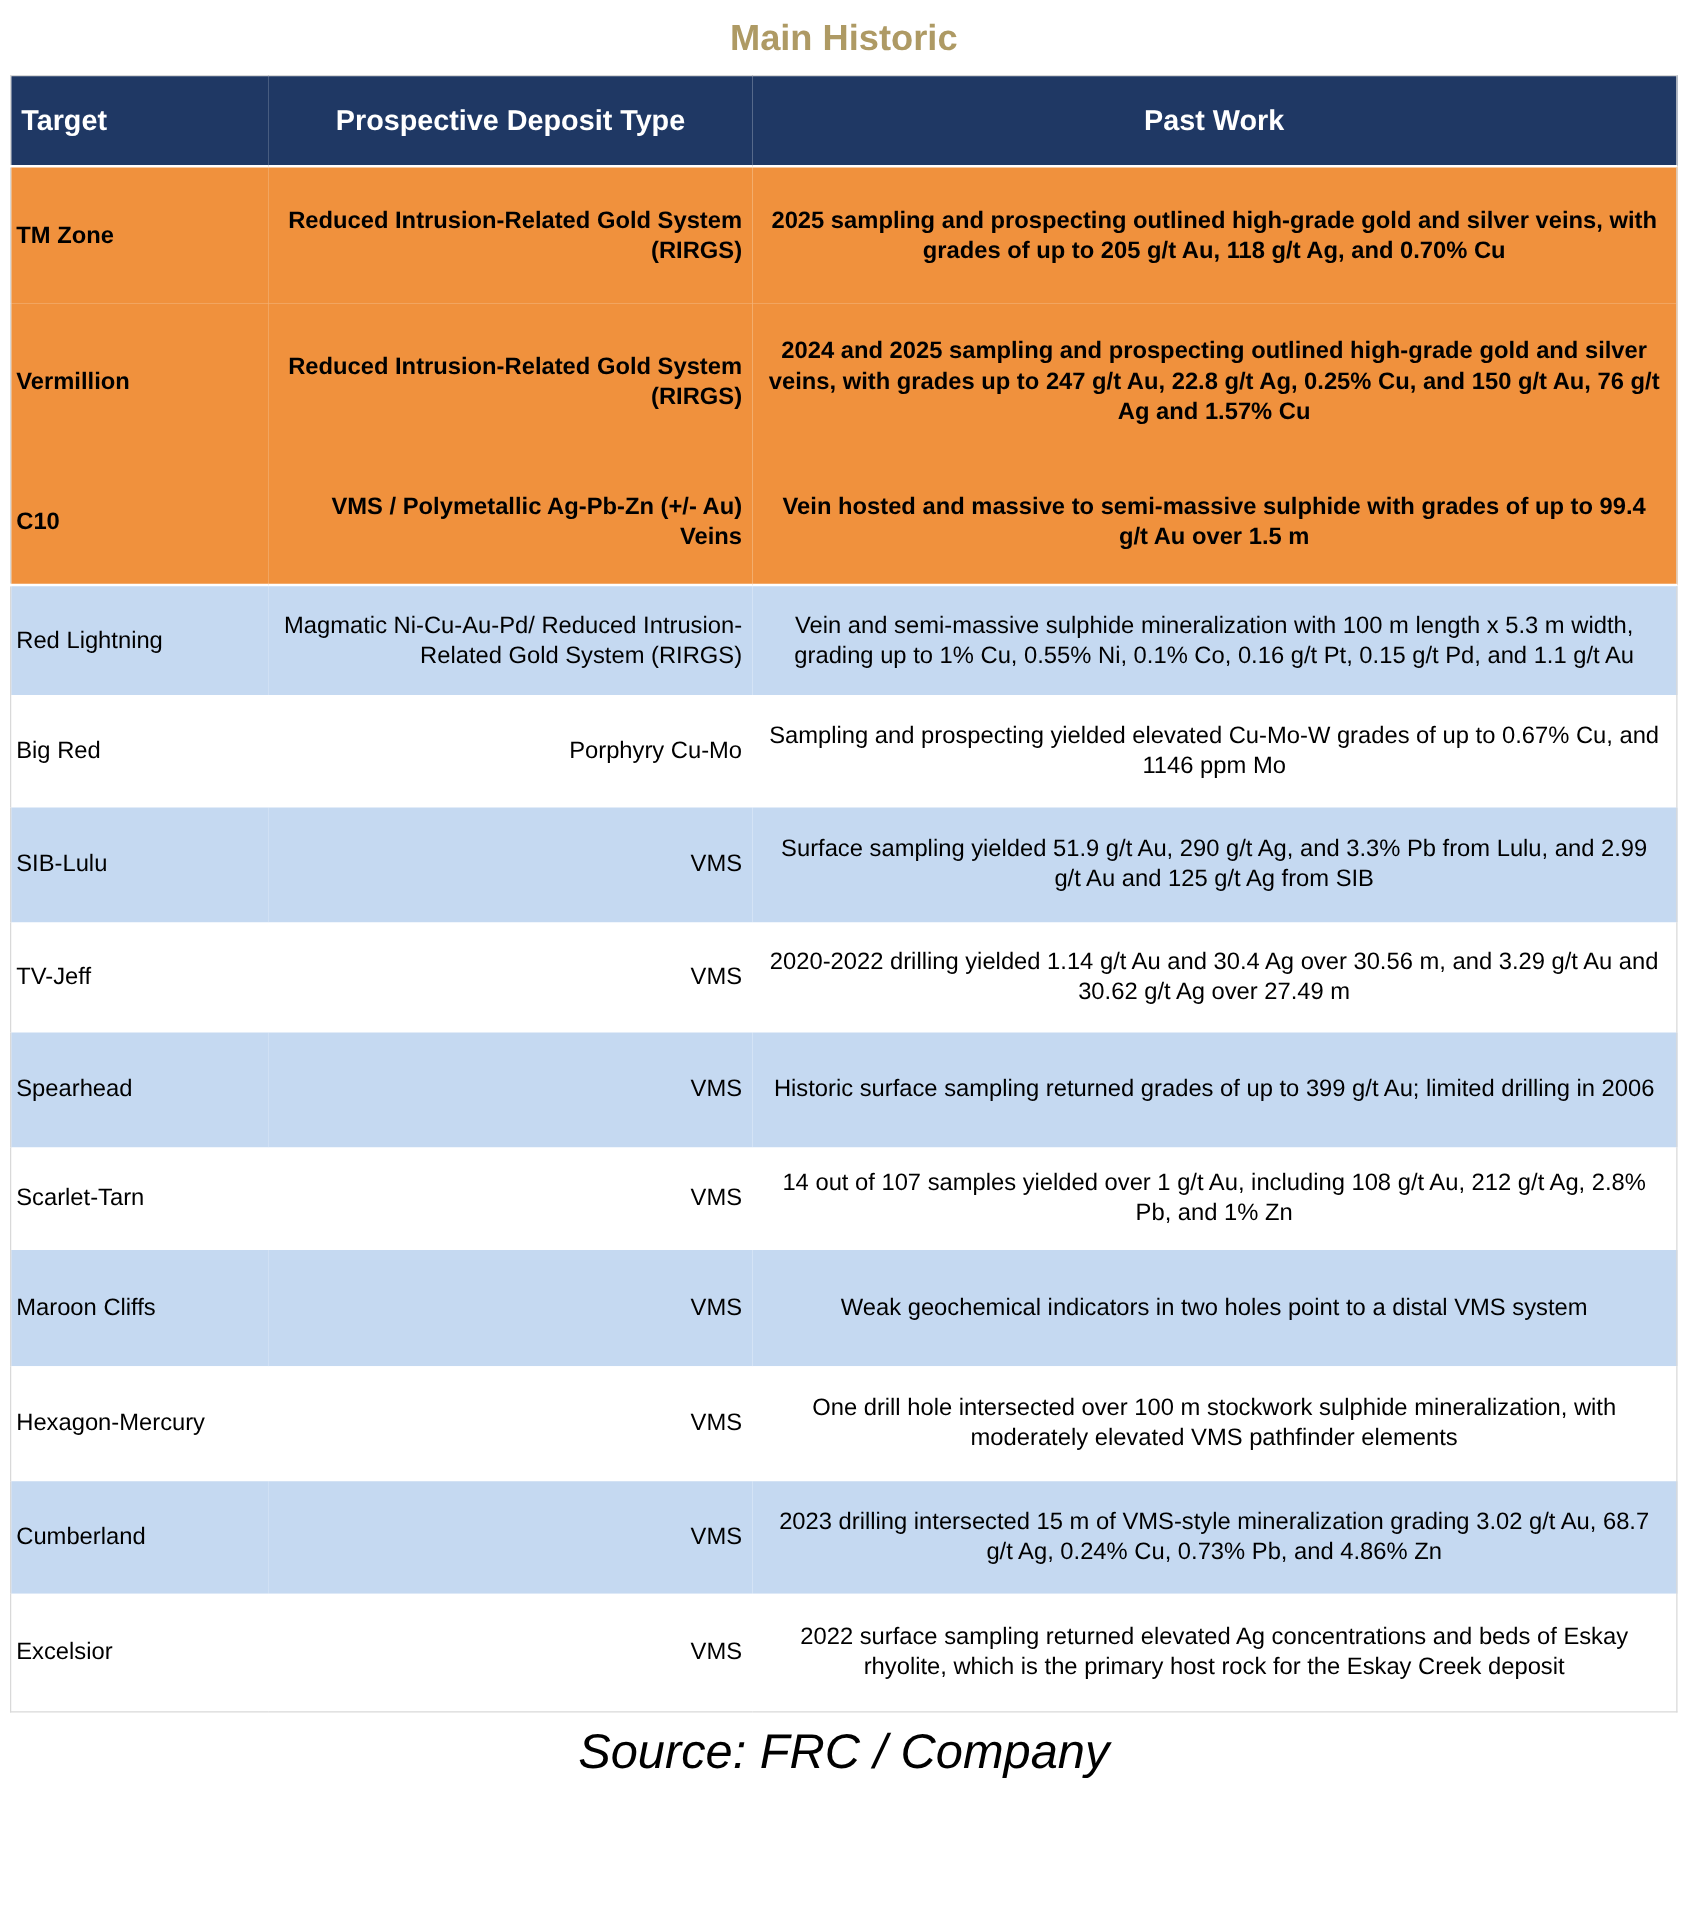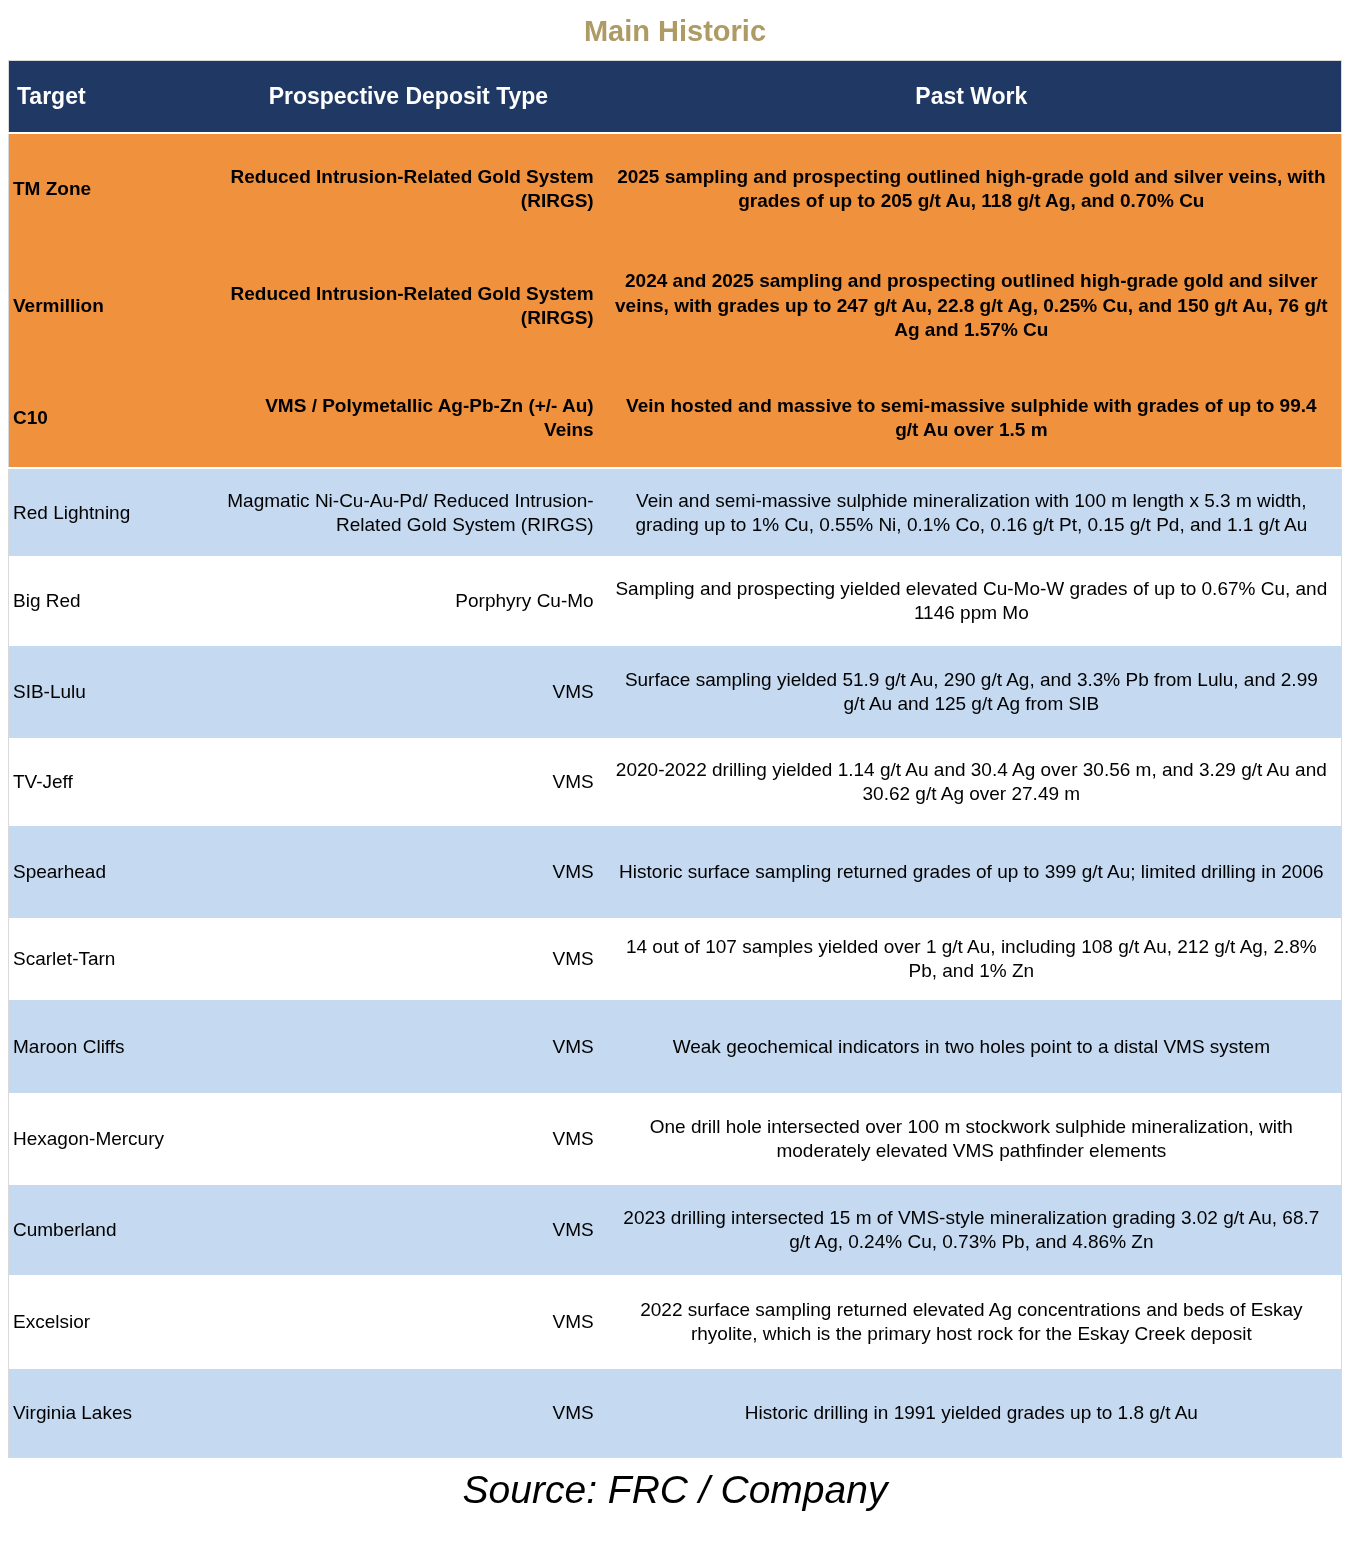--- a/index.html
+++ b/index.html
@@ -150,23 +150,18 @@
         <tr class="row-blue" style="height: 90px;">
     <td class="cell target">Cumberland</td>
     <td class="cell deposit">VMS</td>
     <td class="cell pastwork">2023 drilling intersected 15 m of VMS-style mineralization grading 3.02 g/t Au, 68.7 g/t Ag, 0.24% Cu, 0.73% Pb, and 4.86% Zn</td>
   </tr>
         <tr class="row-white" style="height: 94px;">
     <td class="cell target">Excelsior</td>
     <td class="cell deposit">VMS</td>
     <td class="cell pastwork">2022 surface sampling returned elevated Ag concentrations and beds of Eskay rhyolite, which is the primary host rock for the Eskay Creek deposit</td>
   </tr>
-        <tr class="row-blue" style="height: 88px;">
-    <td class="cell target">Virginia Lakes</td>
-    <td class="cell deposit">VMS</td>
-    <td class="cell pastwork">Historic drilling in 1991 yielded grades up to 1.8 g/t Au</td>
-  </tr>
       </tbody>
   </table>
 
   <div class="source-caption">Source: FRC / Company</div>
 
 </div>
 
 </body></html>

